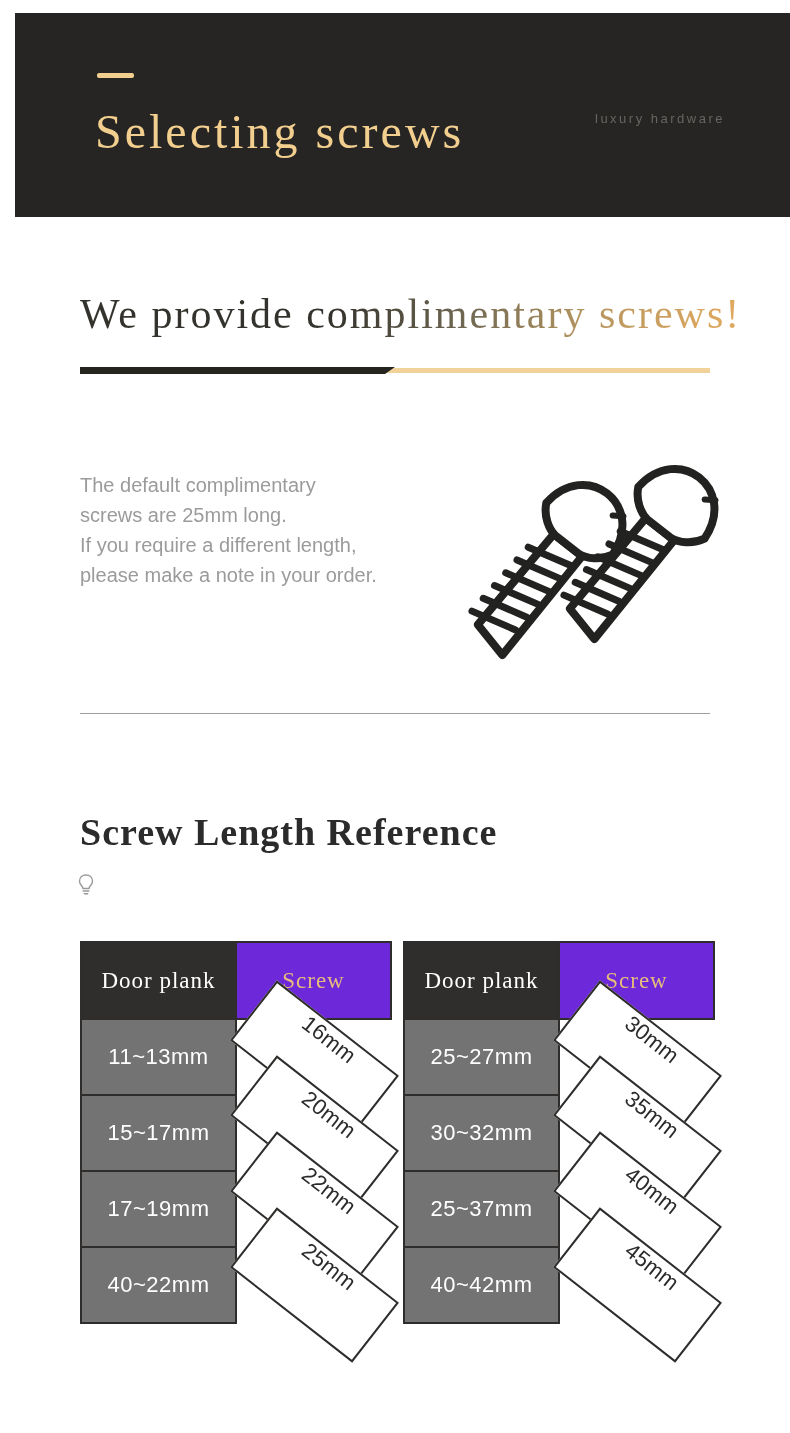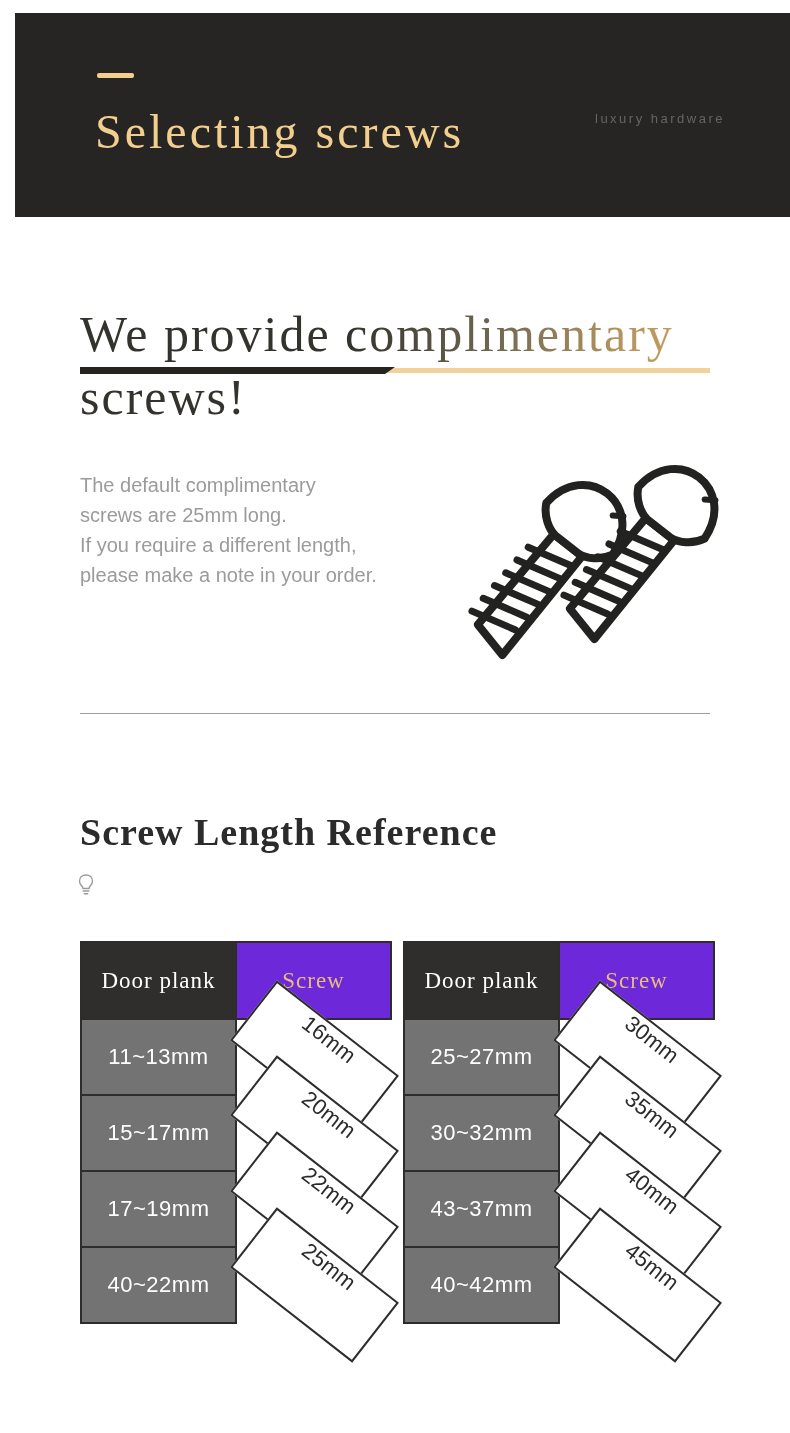--- a/index.html
+++ b/index.html
@@ -26,23 +26,23 @@
   .brand-name {
     font-family:"Liberation Serif", serif; font-size:26px; line-height:1.15;
     letter-spacing:3px; color:#73726e;
     border-bottom:2px solid #73726e; padding-bottom:2px;
   }
   .brand-tagline {
     margin-top:4px; font-size:13px; letter-spacing:2.5px; color:#66655f;
   }
   
   .headline {
-    position:absolute; left:80px; top:303px;
+    position:absolute; left:80px; top:288px;
     font-family:"Liberation Serif", serif; font-weight:500;
-    font-size:50px; line-height:1.25; letter-spacing:2px;
+    font-size:42px; line-height:1.25; letter-spacing:2px;
     background:linear-gradient(90deg,#34322c 0%,#34322c 38%,#6f6752 58%,#b3945f 76%,#daa65f 95%,#e0a95e 100%);
     -webkit-background-clip:text; background-clip:text;
     -webkit-text-fill-color:transparent; color:transparent;
   }
   .rule { position:absolute; left:80px; top:367px; width:630px; height:7px; }
   .rule-gold {
     position:absolute; left:305px; right:0; top:1px; height:5px; background:#f1d29a;
   }
   .rule-dark {
     position:absolute; left:0; top:0; width:315px; height:7px; background:#26241e;
@@ -187,21 +187,21 @@
         </tr>
         <tr>
           <td class="plank">25~27mm</td>
           <td class="screw">30mm</td>
         </tr>
         <tr>
           <td class="plank">30~32mm</td>
           <td class="screw">35mm</td>
         </tr>
         <tr>
-          <td class="plank">43~37mm</td>
+          <td class="plank">25~37mm</td>
           <td class="screw">40mm</td>
         </tr>
         <tr>
           <td class="plank">40~42mm</td>
           <td class="screw">45mm</td>
         </tr>
       </tbody>
     </table>
 
   </div>

